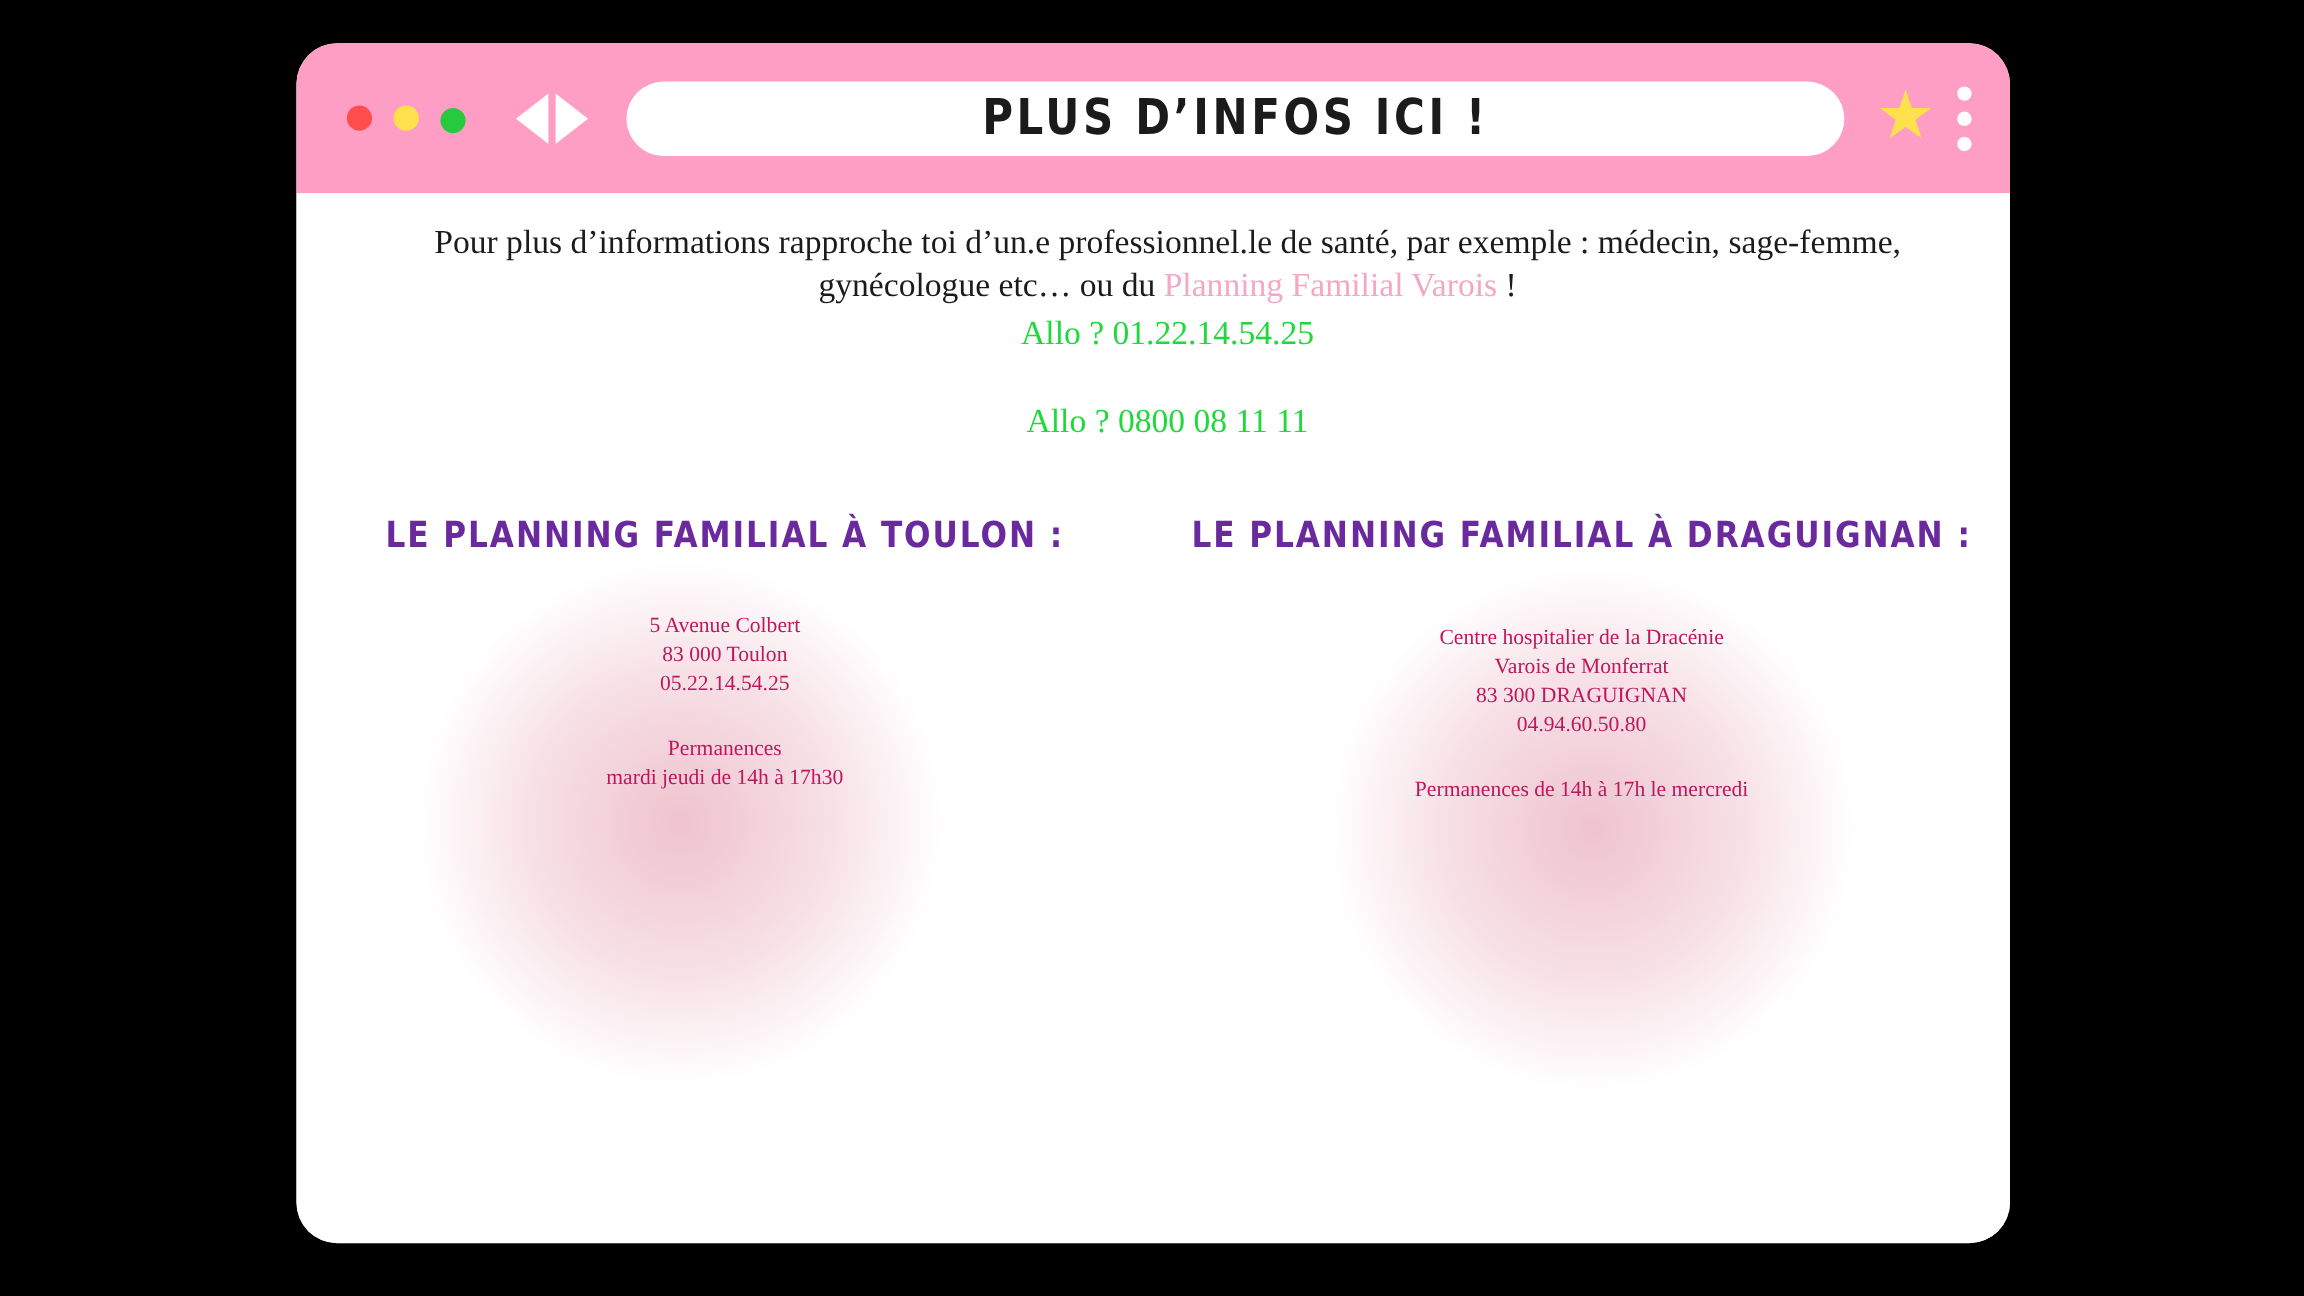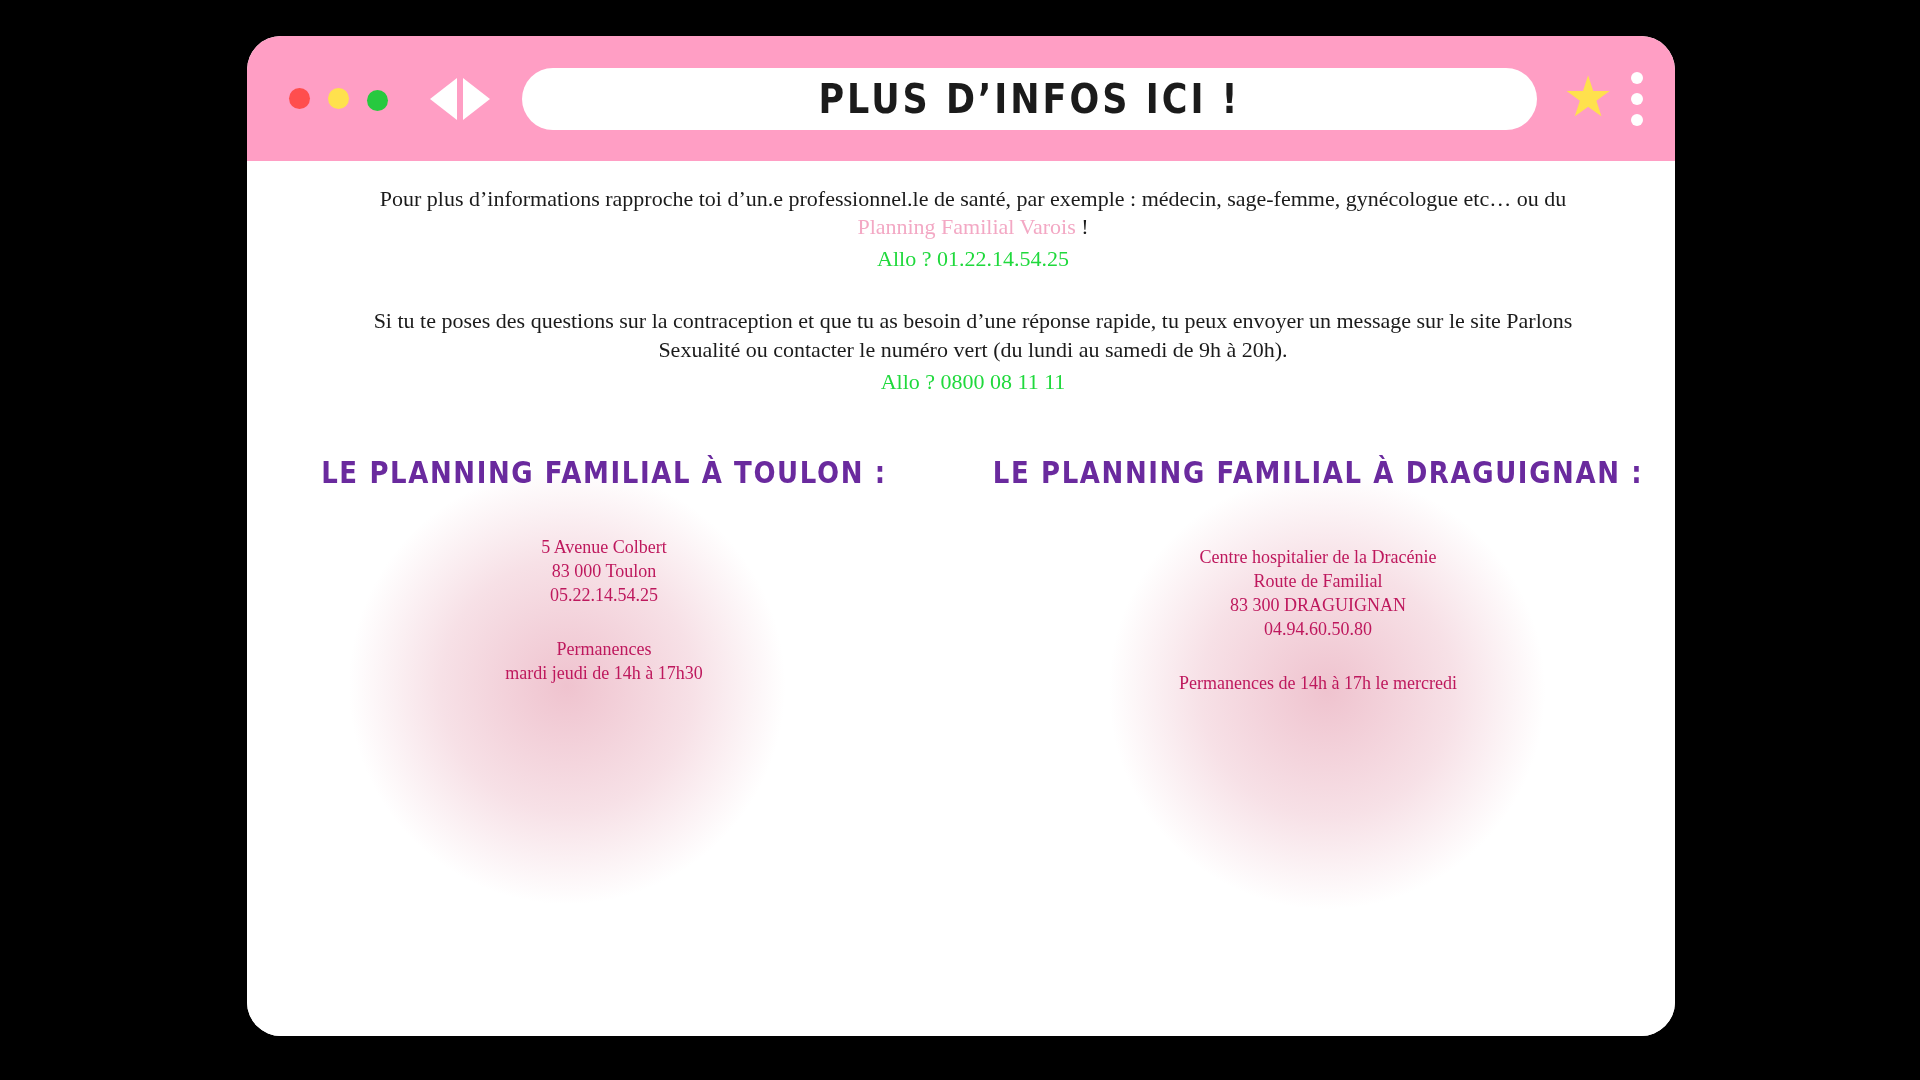--- a/index.html
+++ b/index.html
@@ -135,21 +135,21 @@
     pointer-events: none;
   }
   .blob.left  { left: 40px;  top: 245px; width: 560px; height: 560px; }
   .blob.right { left: 800px; top: 250px; width: 560px; height: 560px; }
 
   .intro {
     position: relative;
     padding: 24px 72px 0 96px;
     text-align: center;
     color: #1b1b1b;
-    font-size: 22px;
+    font-size: 28px;
     line-height: 1.28;
   }
   .intro p { margin: 0; }
   .pink-link { color: #f3a8c4; }
   .green {
     color: #1fd93c;
     display: block;
     margin-top: 4px;
   }
   .gap { height: 34px; }
@@ -218,40 +218,39 @@
       <div class="blob right"></div>
 
       <div class="intro">
         <p>
           <span>Pour plus d’informations rapproche toi d’un.e professionnel.le de santé, par exemple : médecin, sage-femme, gynécologue etc… ou du </span><span class="pink-link">Planning Familial Varois</span><span> !</span>
         </p>
         <span class="green">Allo ? 01.22.14.54.25</span>
 
         <div class="gap"></div>
 
-        <p>Si tu te poses des questions sur la contraception et que tu as besoin d’une réponse rapide, tu peux envoyer un message sur le site Parlons Sexualité ou contacter le numéro vert (du lundi au samedi de 9h à 20h).</p>
         <span class="green">Allo ? 0800 08 11 11</span>
       </div>
 
       <div class="columns">
 
         <div class="col left">
           <div class="col-title">LE PLANNING FAMILIAL À TOULON :</div>
           <div class="col-line">5 Avenue Colbert</div>
           <div class="col-line">83 000 Toulon</div>
           <div class="col-line">05.22.14.54.25</div>
           <div class="spacer"></div>
           <div class="col-line">Permanences</div>
           <div class="col-line">mardi jeudi de 14h à 17h30</div>
         </div>
 
         <div class="col right">
           <div class="col-title">LE PLANNING FAMILIAL À DRAGUIGNAN :</div>
           <div class="col-line">Centre hospitalier de la Dracénie</div>
-          <div class="col-line">Route de Familial</div>
+          <div class="col-line">Varois de Monferrat</div>
           <div class="col-line">83 300 DRAGUIGNAN</div>
           <div class="col-line">04.94.60.50.80</div>
           <div class="spacer"></div>
           <div class="col-line">Permanences de 14h à 17h le mercredi</div>
         </div>
 
       </div>
     </div>
 
   </div>

